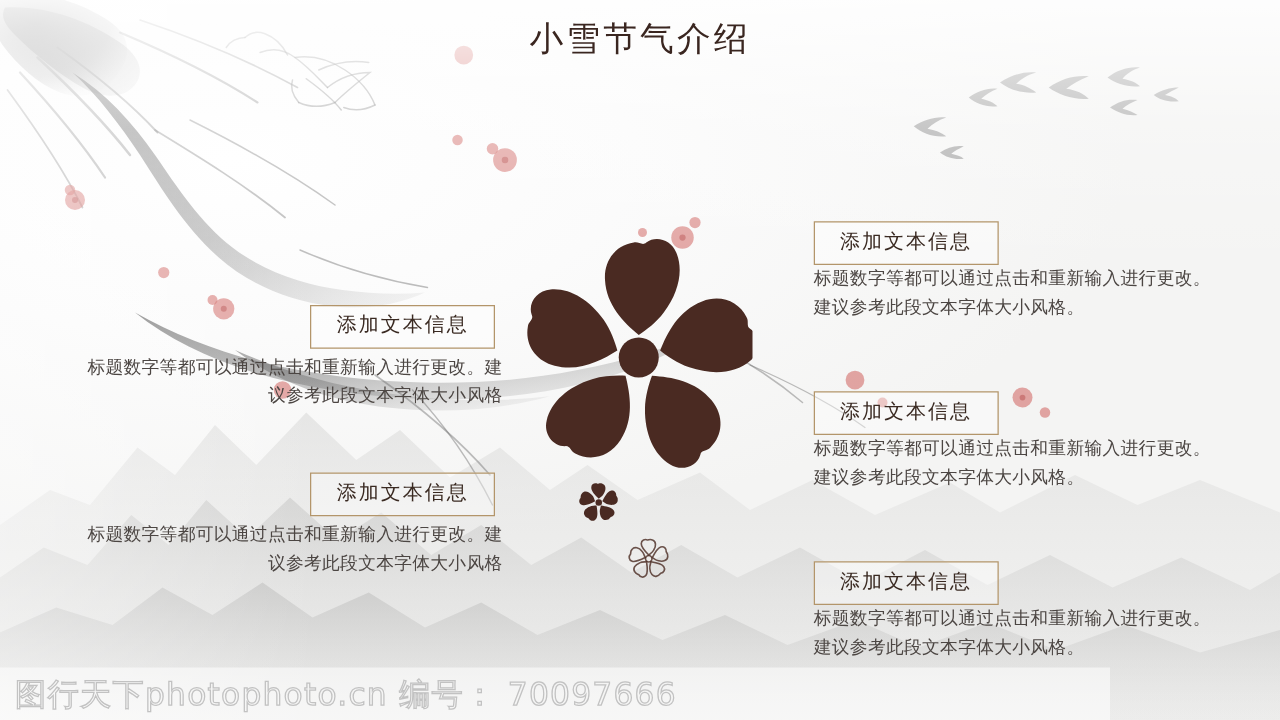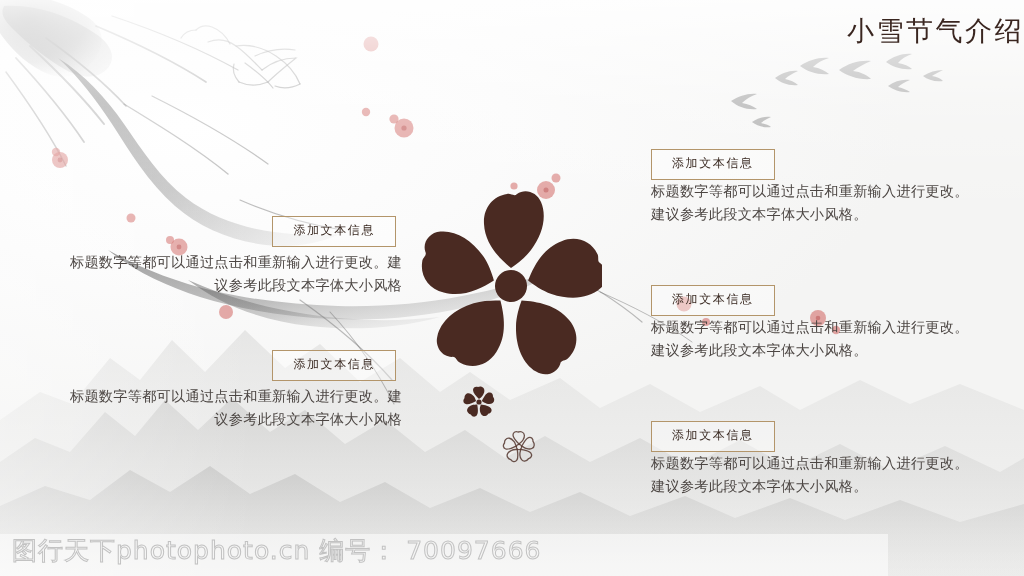--- a/index.html
+++ b/index.html
@@ -35,43 +35,44 @@
     pointer-events: none;
   }
   .layer { position: absolute; inset: 0; pointer-events: none; }
 
   
   .title {
     position: absolute;
     left: 0;
     right: 0;
     top: 13px;
-    text-align: right;
+    text-align: center;
     font-size: 27px;
     letter-spacing: 2.5px;
     color: #3a2620;
     font-family: "DejaVu Sans", "Liberation Sans", sans-serif;
     font-weight: 400;
     z-index: 12;
   }
 
   
   .block { position: absolute; z-index: 12; }
 
   .tag-box {
     display: inline-block;
     border: 1.3px solid #b3956a;
     background: rgba(255,255,255,0.40);
     padding: 7px 20px 8px 20px;
-    font-size: 12px;
+    font-size: 16px;
     letter-spacing: 1.6px;
     color: #3a2a22;
     line-height: 1.15;
     white-space: nowrap;
     font-family: Liberation Serif, serif;
+    margin-top: 28px;
   }
 
   .body-text {
     font-size: 14.2px;
     line-height: 1.62;
     color: #4c4643;
     letter-spacing: 0.25px;
     font-family: "DejaVu Sans", "Liberation Sans", sans-serif;
   }
 
@@ -92,21 +93,21 @@
   #block-r3 { left: 651px; top: 421px; }
 
   
   .watermark {
     position: absolute;
     left: 0;
     bottom: 0;
     width: 888px;
     height: 42px;
     display: flex;
-    align-items: flex-start;
+    align-items: center;
     z-index: 30;
     background: rgba(255,255,255,0.55);
   }
   .watermark-text {
     padding-left: 12px;
     font-size: 25px;
     letter-spacing: 1px;
     font-family: "DejaVu Sans", "Liberation Sans", sans-serif;
     color: transparent;
     -webkit-text-stroke: 1px #c2c2c2;

